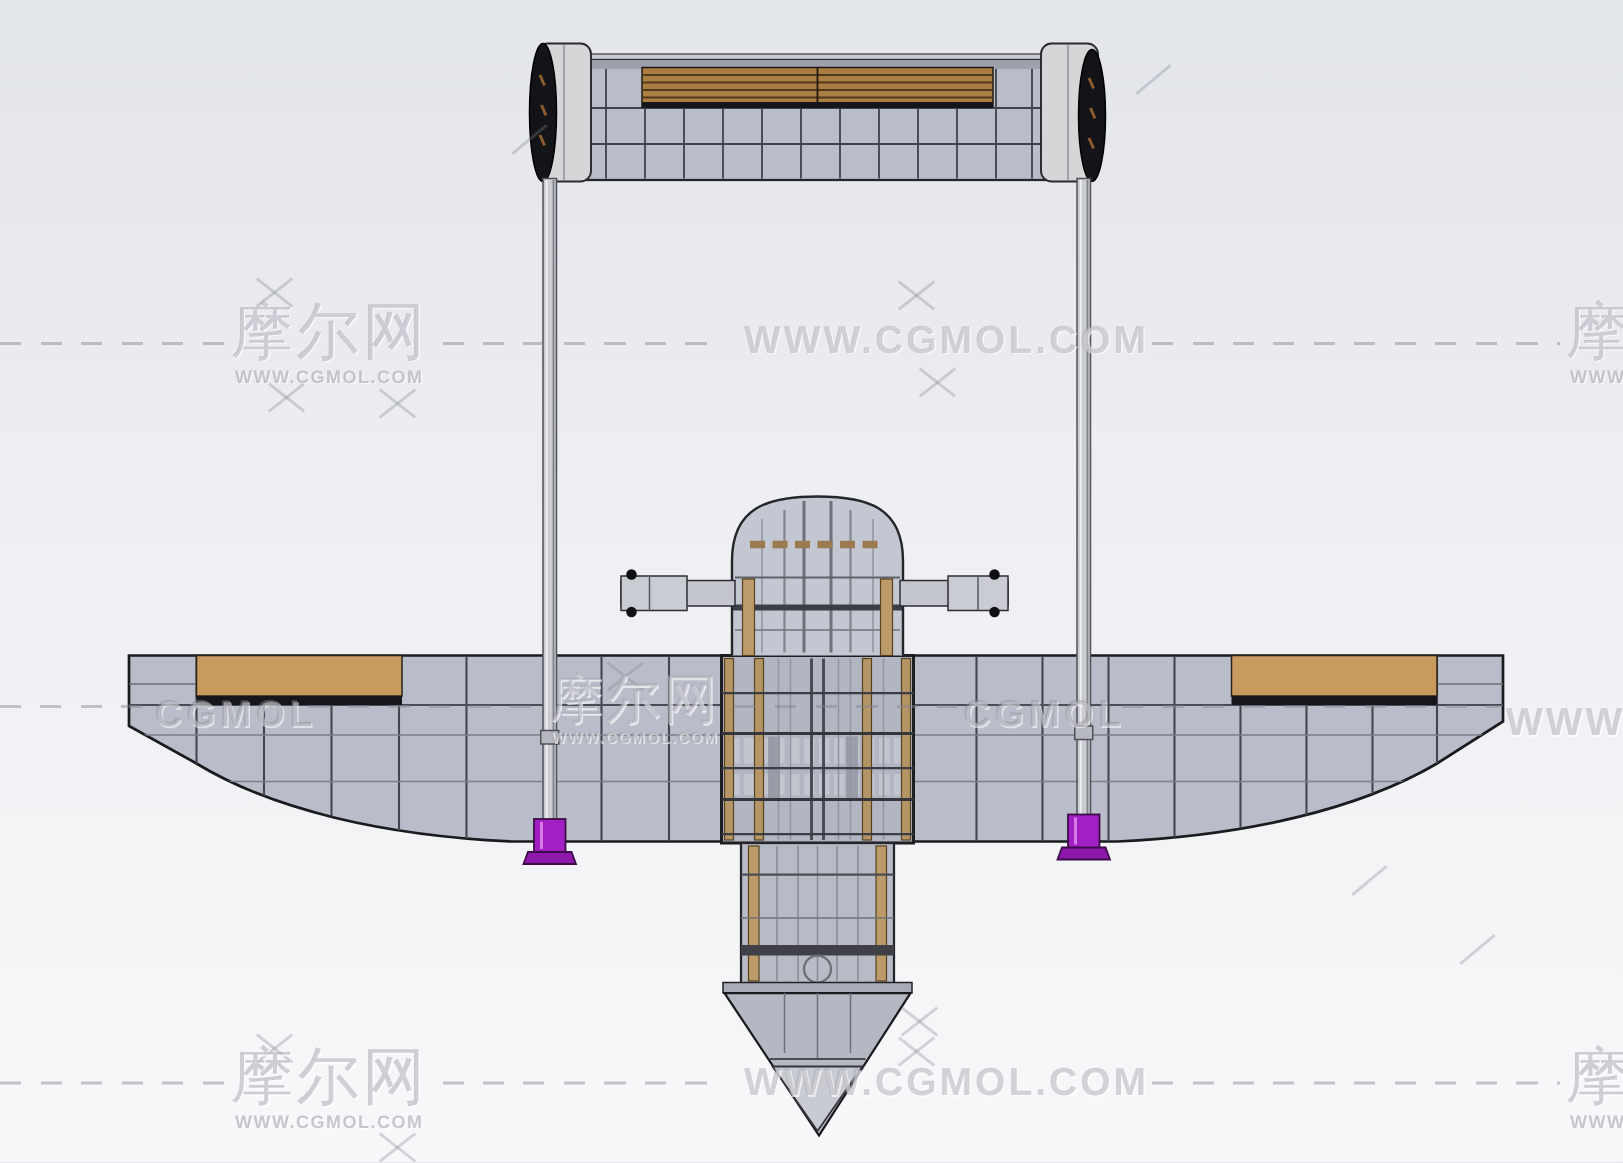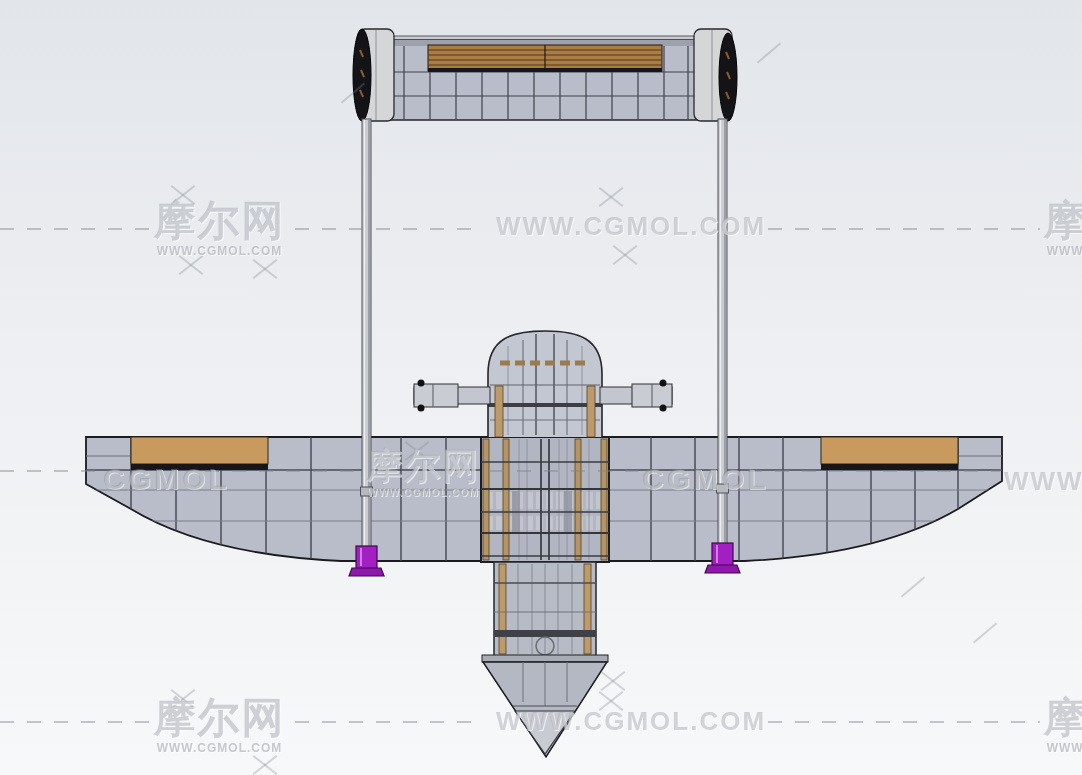--- a/index.html
+++ b/index.html
@@ -12,29 +12,29 @@
   }
   html,body{margin:0;padding:0;background:#dfe2e7;}
   .stage{
     position:relative;width:1082px;height:775px;overflow:hidden;
     background:linear-gradient(180deg,var(--bg-top) 0%,var(--bg-mid) 45%,var(--bg-bot) 100%);
     font-family:"Liberation Sans",sans-serif;
   }
   .model{position:absolute;left:0;top:0;width:1082px;height:775px;}
   .wm-layer{position:absolute;inset:0;pointer-events:none;}
   .wm-tile{position:absolute;text-align:center;}
-  .wm-brand{font-size:42px;font-weight:bold;letter-spacing:2px;line-height:1.0;
+  .wm-brand{font-size:42px;font-weight:normal;letter-spacing:2px;line-height:1.0;
     color:rgba(168,172,180,0.55);text-shadow:1px 1px 0 rgba(255,255,255,0.65);}
   .wm-sub{font-size:12px;font-weight:bold;letter-spacing:1px;margin-top:2px;
     color:rgba(162,166,174,0.6);text-shadow:1px 1px 0 rgba(255,255,255,0.6);}
   .wm-tile--sm .wm-brand{font-size:36px;}
   .wm-tile--sm .wm-sub{font-size:10.5px;}
   .wm-big{position:absolute;font-size:26px;font-weight:bold;letter-spacing:2px;white-space:nowrap;
     color:rgba(165,169,177,0.5);text-shadow:1px 1px 0 rgba(255,255,255,0.65);}
-  .wm-small{position:absolute;font-size:30px;font-weight:bold;letter-spacing:3px;white-space:nowrap;
+  .wm-small{position:absolute;font-size:25px;font-weight:bold;letter-spacing:3px;white-space:nowrap;
     color:rgba(140,145,154,0.45);text-shadow:1px 1px 0 rgba(255,255,255,0.55);}
   .wm-dash{position:absolute;height:2px;
     background:repeating-linear-gradient(90deg,rgba(128,133,142,0.45) 0 14px,transparent 14px 27px);}
   .xmark,.slash{position:absolute;width:26px;height:26px;}
   .xmark::before,.xmark::after,.slash::before{content:"";position:absolute;left:-2px;top:12px;width:30px;height:2px;
     background:rgba(128,133,142,0.32);}
   .xmark::before{transform:rotate(38deg);}
   .xmark::after{transform:rotate(-38deg);}
   .slash::before{transform:rotate(-40deg);}
 </style>

